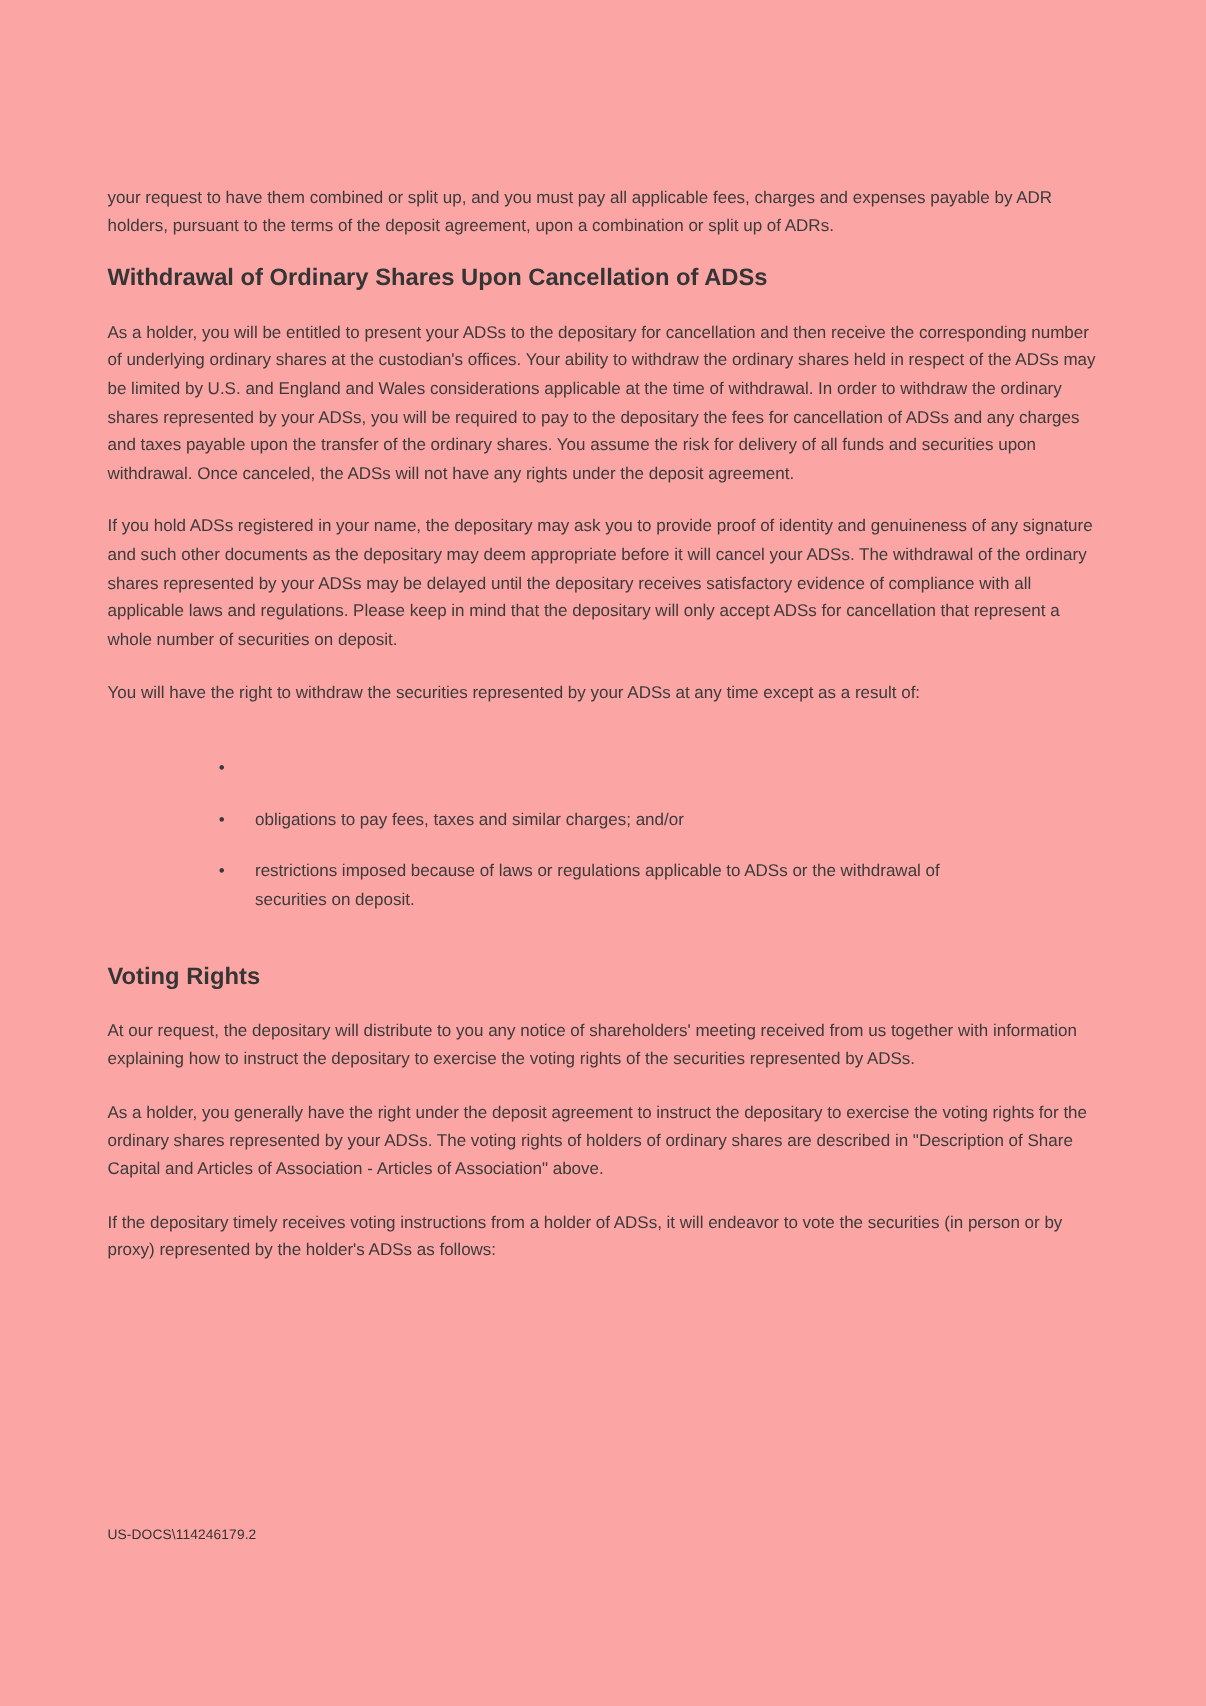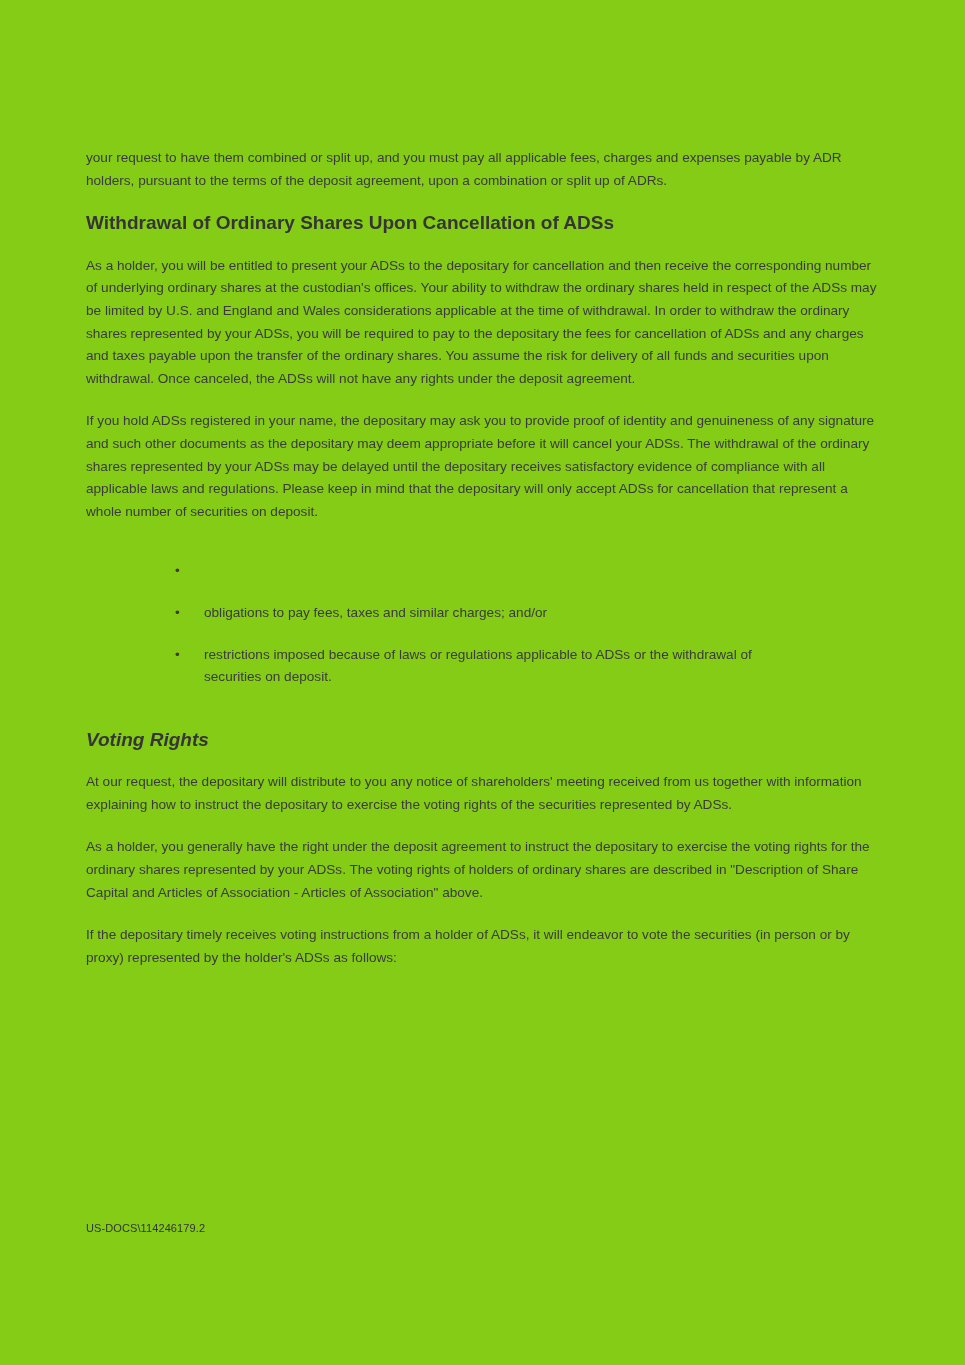--- a/index.html
+++ b/index.html
@@ -13,38 +13,37 @@
     font-family: "Liberation Sans", sans-serif;
     color: #3b3b3b;
     position: relative;
     overflow: hidden;
   }
   .page {
     box-sizing: border-box;
     width: 965px;
     height: 1365px;
     padding: 147px 84px 0 86px;
-    background: #84cc16;
+    background: #fca5a5;
   }
   .para {
     font-size: 13.6px;
     line-height: 22.6px;
     margin: 0 0 20px 0;
     text-align: left;
   }
   .heading {
     font-size: 19px;
     font-weight: bold;
     line-height: 22.6px;
     margin: 0 0 20px 0;
     color: #353535;
   }
   .heading-voting {
     margin-top: 40px;
-    font-style: italic;
   }
   .bullet-list {
     margin: 37px 0 20px 0;
     padding: 0;
   }
   .bullet-item {
     display: flex;
     margin: 0 0 19px 0;
     font-size: 13.6px;
     line-height: 22.6px;
@@ -74,20 +73,21 @@
 <div class="page">
 
   <p class="para">your request to have them combined or split up, and you must pay all applicable fees, charges and expenses payable by ADR holders, pursuant to the terms of the deposit agreement, upon a combination or split up of ADRs.</p>
 
   <h3 class="heading">Withdrawal of Ordinary Shares Upon Cancellation of ADSs</h3>
 
   <p class="para">As a holder, you will be entitled to present your ADSs to the depositary for cancellation and then receive the corresponding number of underlying ordinary shares at the custodian's offices. Your ability to withdraw the ordinary shares held in respect of the ADSs may be limited by U.S. and England and Wales considerations applicable at the time of withdrawal. In order to withdraw the ordinary shares represented by your ADSs, you will be required to pay to the depositary the fees for cancellation of ADSs and any charges and taxes payable upon the transfer of the ordinary shares. You assume the risk for delivery of all funds and securities upon withdrawal. Once canceled, the ADSs will not have any rights under the deposit agreement.</p>
 
   <p class="para">If you hold ADSs registered in your name, the depositary may ask you to provide proof of identity and genuineness of any signature and such other documents as the depositary may deem appropriate before it will cancel your ADSs. The withdrawal of the ordinary shares represented by your ADSs may be delayed until the depositary receives satisfactory evidence of compliance with all applicable laws and regulations. Please keep in mind that the depositary will only accept ADSs for cancellation that represent a whole number of securities on deposit.</p>
 
+  <p class="para">You will have the right to withdraw the securities represented by your ADSs at any time except as a result of:</p>
 
   <div class="bullet-list">
     <div class="bullet-item">
       <span class="bullet-marker">•</span>
     </div>
     <div class="bullet-item">
       <span class="bullet-marker">•</span>
       <span class="bullet-text">obligations to pay fees, taxes and similar charges; and/or</span>
     </div>
     <div class="bullet-item">

